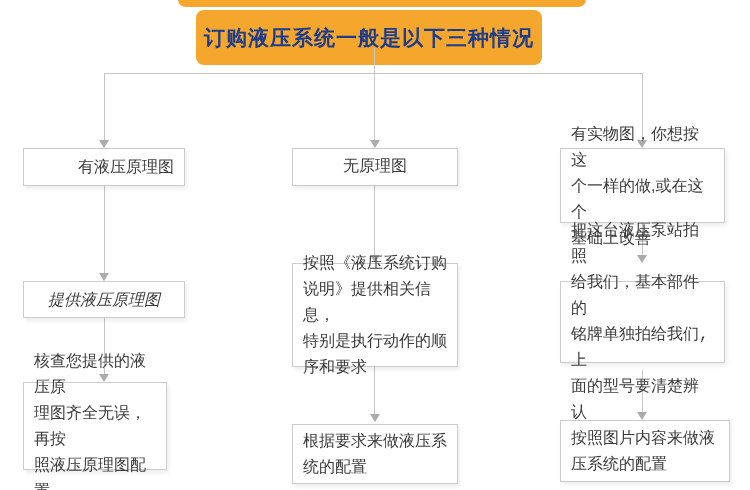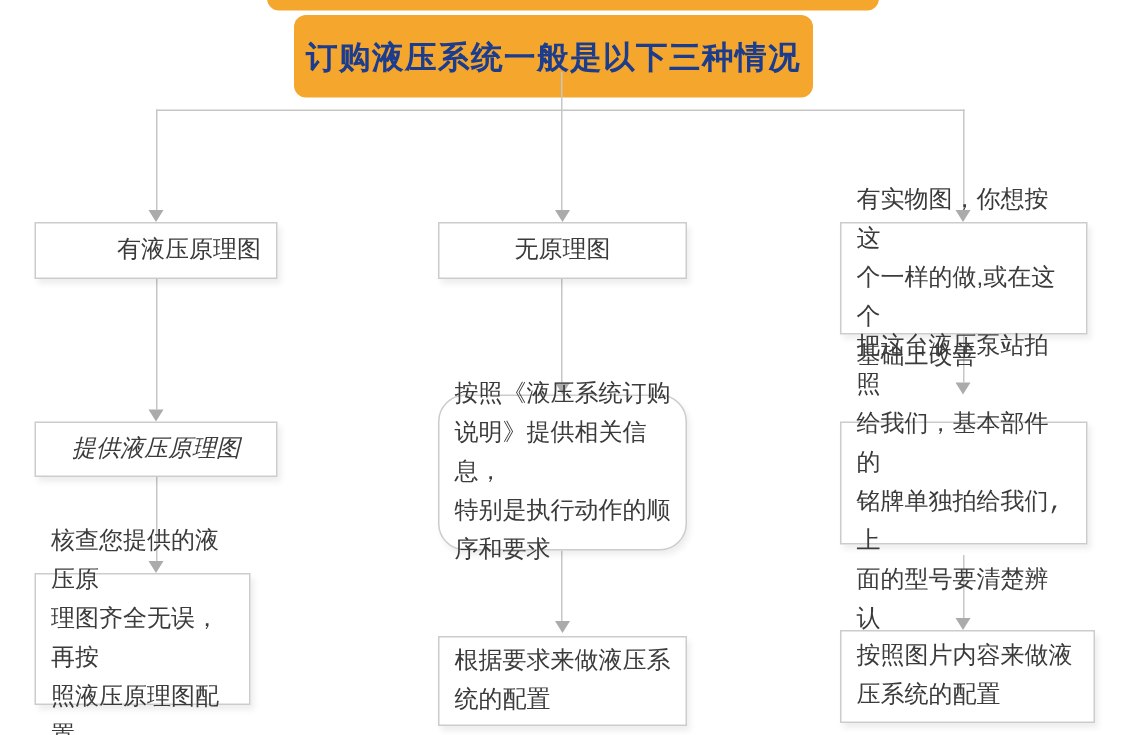--- a/index.html
+++ b/index.html
@@ -94,21 +94,21 @@
   </div>
   <div class="node" style="left:23px;top:382px;width:144px;height:88px;">
     <span class="txt">核查您提供的液压原
 理图齐全无误，再按
 照液压原理图配置</span>
   </div>
 
   <div class="node center" style="left:292px;top:148px;width:166px;height:38px;font-family:Liberation Mono, monospace;">
     <span class="txt">无原理图</span>
   </div>
-  <div class="node" style="left:292px;top:263px;width:166px;height:104px;border-radius:18px;">
+  <div class="node" style="left:292px;top:263px;width:166px;height:104px;">
     <span class="txt">按照《液压系统订购
 说明》提供相关信息，
 特别是执行动作的顺
 序和要求</span>
   </div>
   <div class="node" style="left:292px;top:424px;width:166px;height:60px;">
     <span class="txt">根据要求来做液压系
 统的配置</span>
   </div>
 

